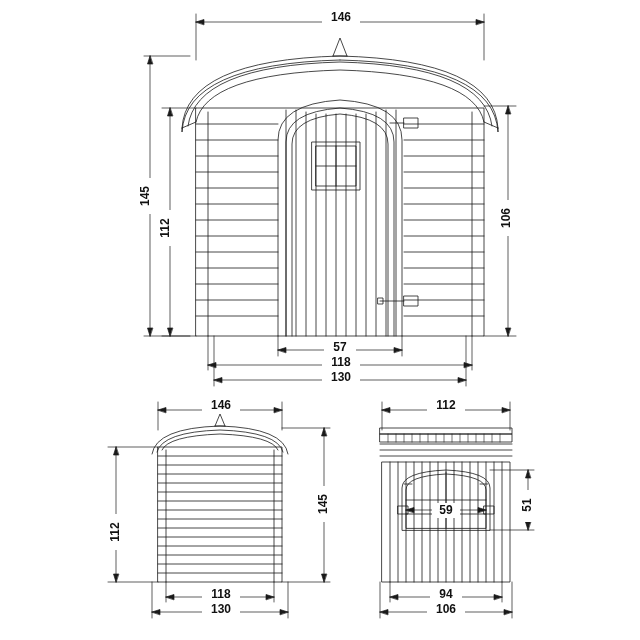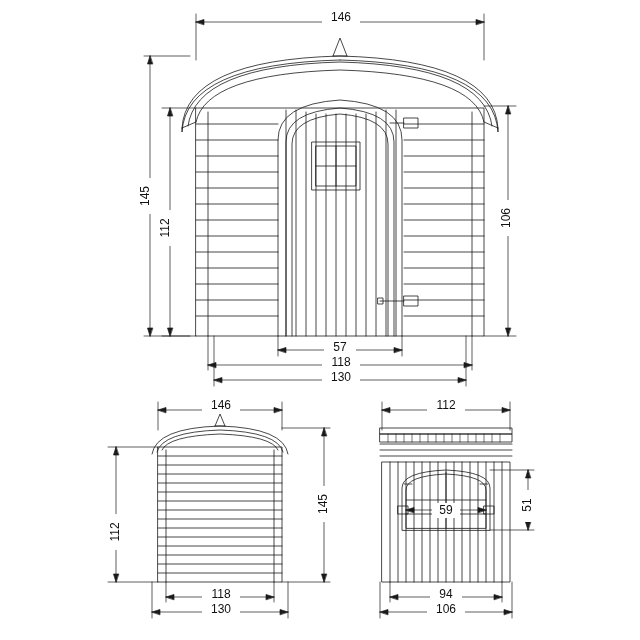--- a/index.html
+++ b/index.html
@@ -3,21 +3,21 @@
 <meta charset="utf-8">
 <style>
   html,body{margin:0;padding:0;}
   body{
     width:640px;height:640px;
     background:#ffffff;
     font-family:"Liberation Sans", sans-serif;
     color:#1a1a1a;
     overflow:hidden;
   }
-  #root{position:relative;width:640px;height:596px;}
+  #root{position:relative;width:640px;height:596px;font-weight:bold;}
   svg{display:block;}
   .dimtxt{
     font-family:"Liberation Sans", sans-serif;
     font-size:12px;
     fill:#111111;
     text-anchor:middle;
     dominant-baseline:middle;
   }
 </style>
 </head>

